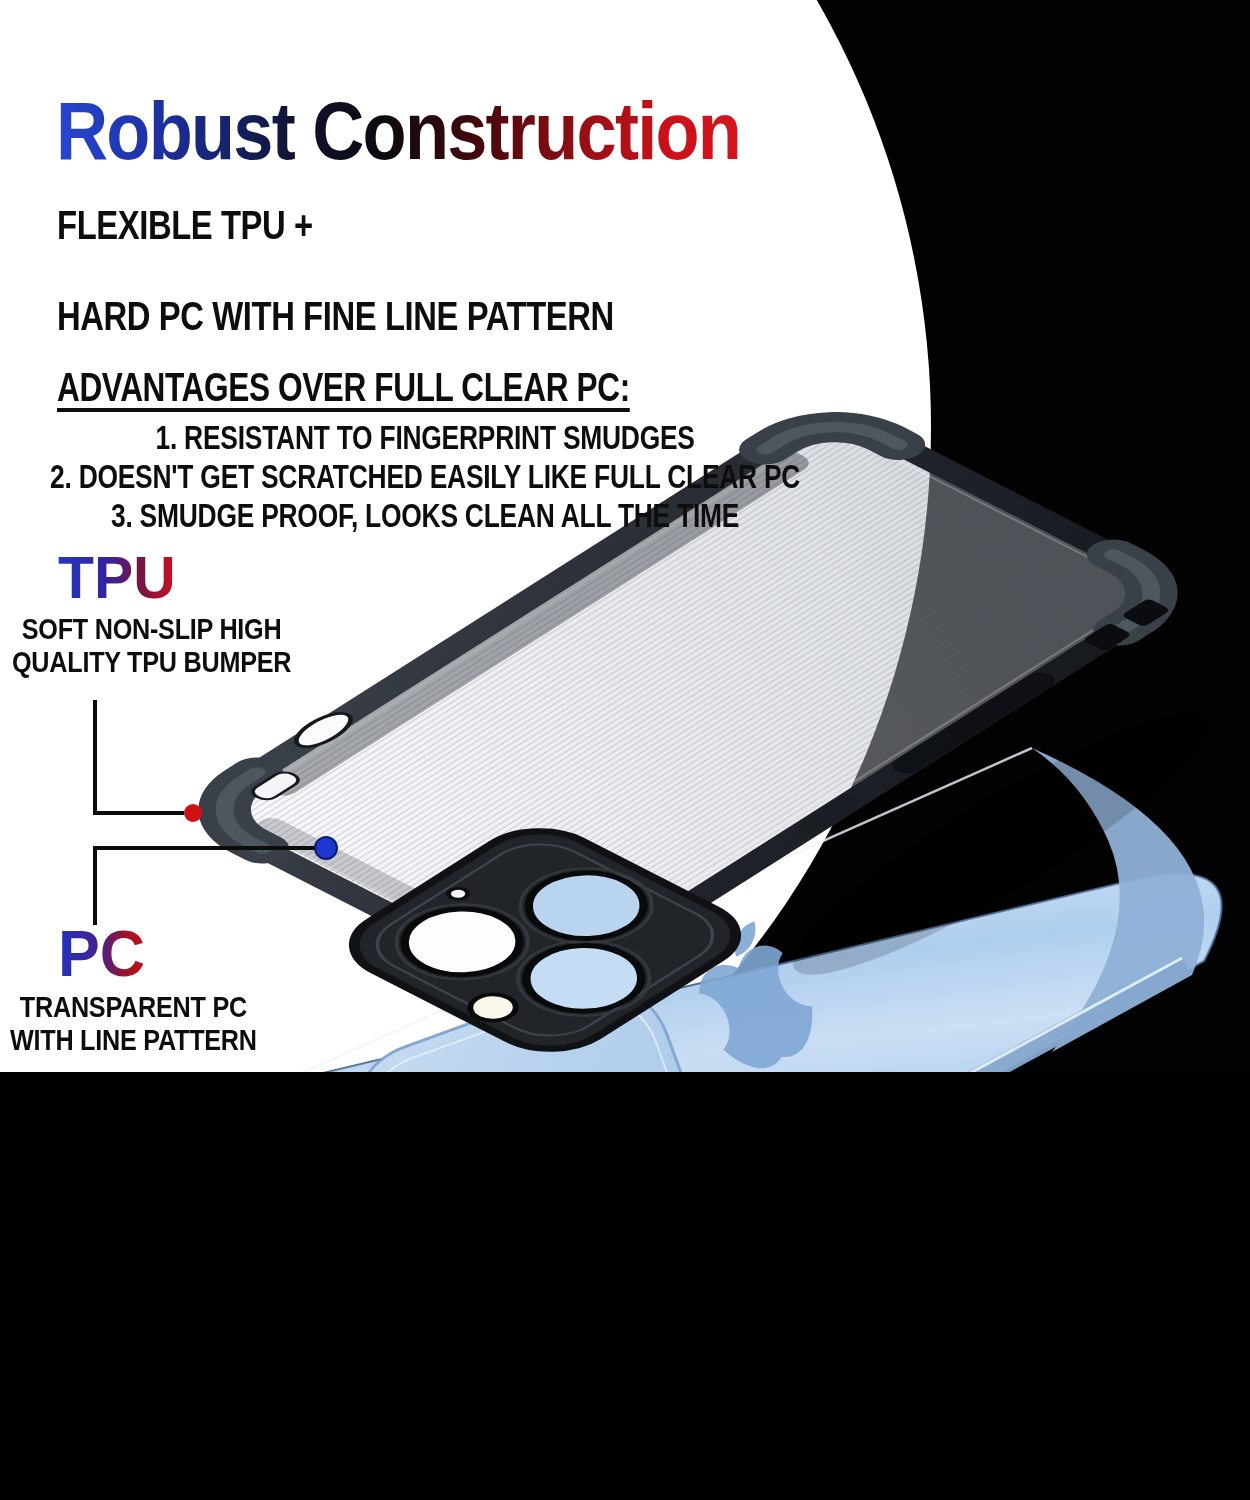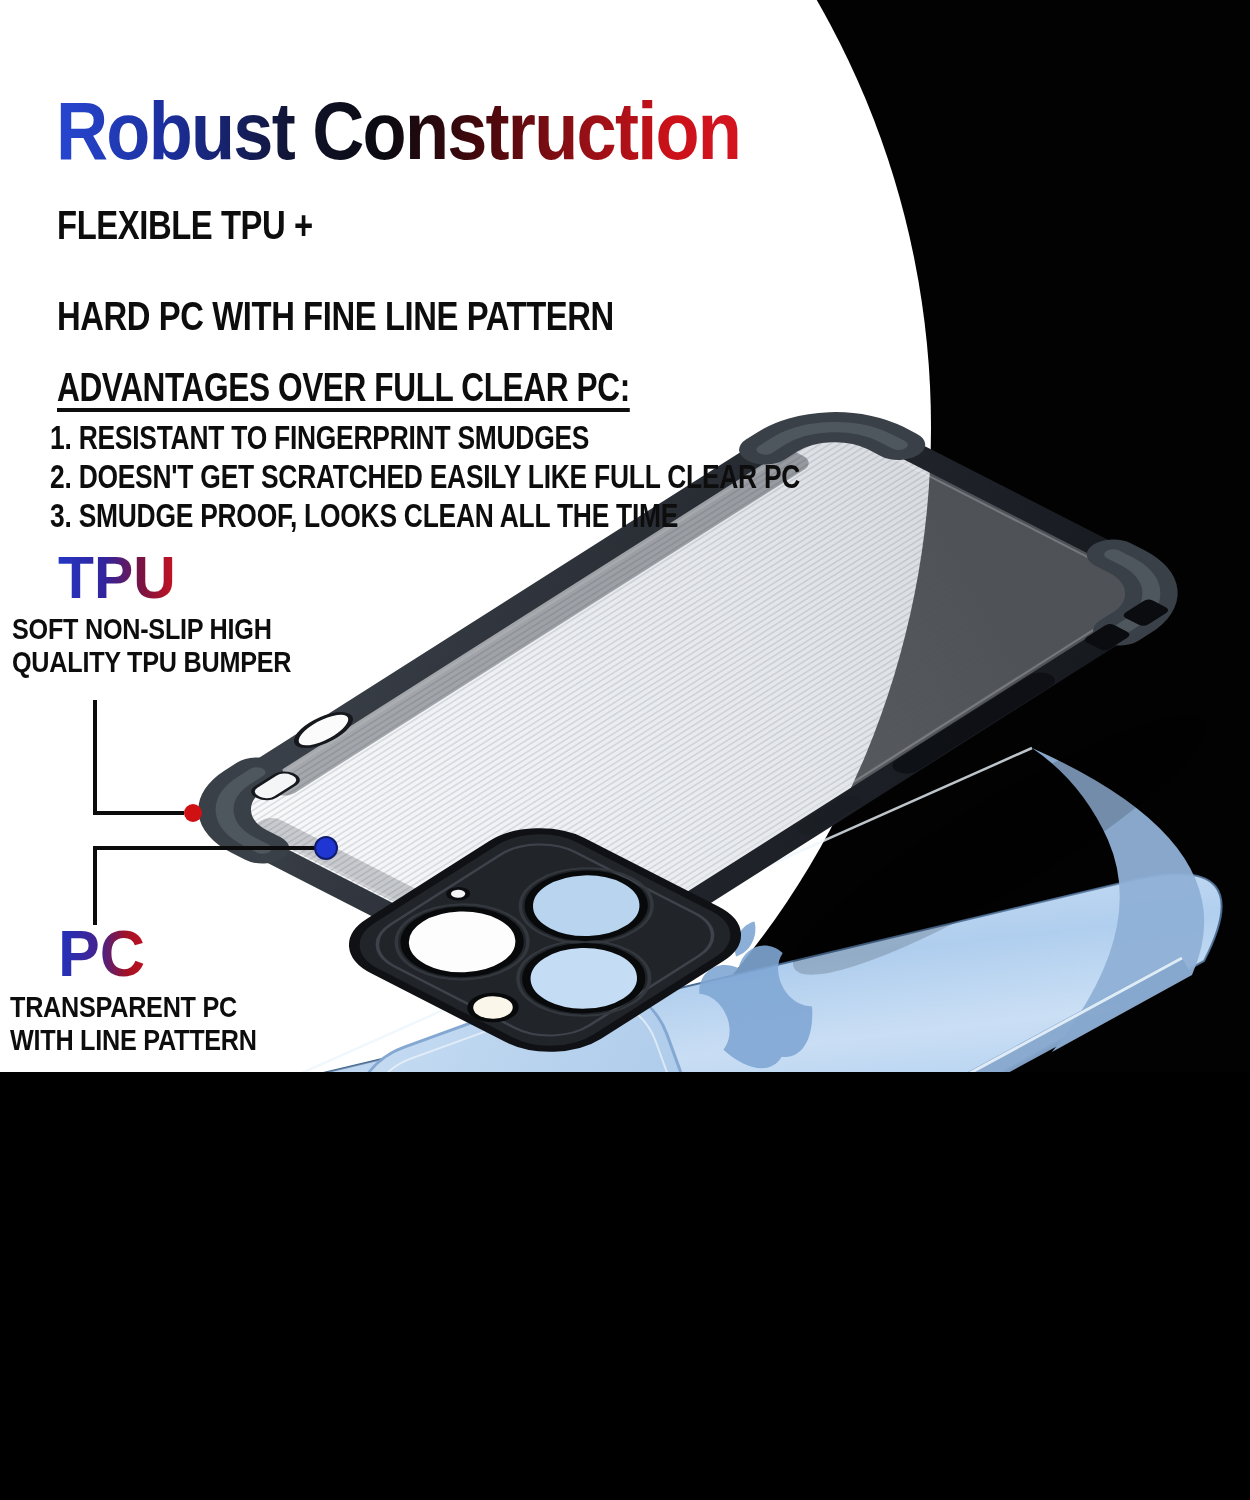--- a/index.html
+++ b/index.html
@@ -1,18 +1,18 @@
 <!DOCTYPE html>
 <html><head>
 <meta charset="utf-8">
 <style>
   html,body{margin:0;padding:0;background:#000;}
   .stage{
     position:relative;width:1250px;height:1072px;overflow:hidden;
-    background:#0369a1;font-family:"Liberation Sans",sans-serif;
+    background:#0369a1;font-family:"Liberation Sans",sans-serif;text-align:center;
     -webkit-font-smoothing:antialiased;
   }
   .stage svg{position:absolute;left:0;top:0;}
   .txt{position:absolute;transform-origin:left top;white-space:nowrap;color:#0d0d0d;}
   .grad-title{
     font-weight:bold;font-size:82px;letter-spacing:-2px;line-height:1;
     background:linear-gradient(90deg,#2747d2 0%,#1c2f9e 16%,#10122a 36%,#0a0a10 48%,#44080c 62%,#991016 78%,#cc1119 90%,#d41520 100%);
     -webkit-background-clip:text;background-clip:text;color:transparent;
     transform:scaleX(0.88);
   }

